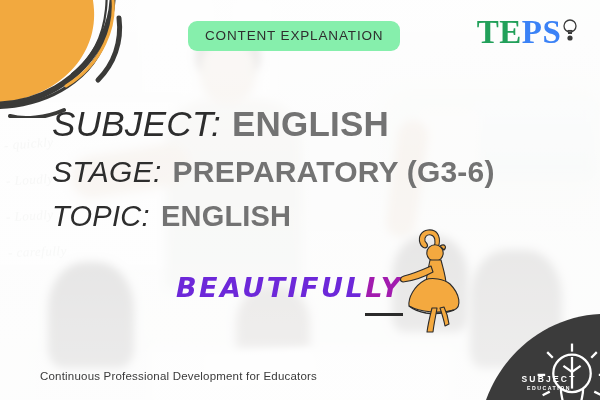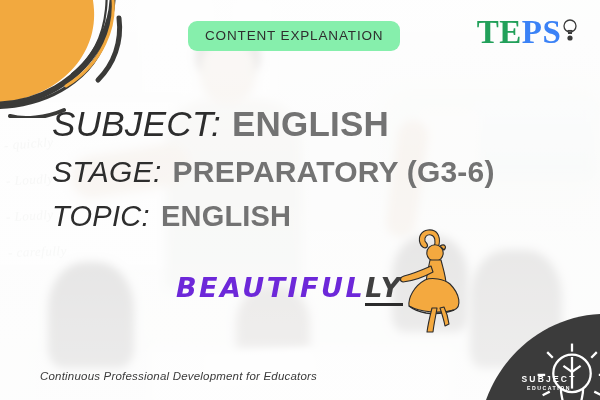--- a/index.html
+++ b/index.html
@@ -121,30 +121,30 @@
   
   .hand {
     position:absolute; left:176px; top:272px;
     font-family:"DejaVu Sans", sans-serif;
     font-weight:700; font-size:27px;
     letter-spacing:2.5px;
     font-style:italic;
     white-space:nowrap;
   }
   .hand .stem { color:#6d28d9; }
-  .hand .sfx  { color:#404040; border-bottom:3.5px solid #2b2b2b; padding-bottom:0; }
+  .hand .sfx  { color:#a21caf; border-bottom:3.5px solid #2b2b2b; padding-bottom:10px; }
 
   
   .dancer { position:absolute; left:392px; top:222px; width:84px; height:112px; }
   .dancer svg { width:100%; height:100%; display:block; }
 
   
   .tagline {
     position:absolute; left:40px; top:370px;
-    font-style:italic; font-size:11.5px; font-weight:400;
+    font-size:11.5px; font-weight:400;
     color:#3a3a3a; letter-spacing:.2px;
   }
 
   
   .corner { position:absolute; right:0; bottom:0; width:120px; height:86px; overflow:hidden; }
   .corner svg { position:absolute; inset:0; width:120px; height:86px; }
   .corner-logo { position:absolute; right:14px; bottom:9px; width:74px; text-align:center; }
   .corner-bulb { width:34px; height:34px; margin:0 auto 3px; display:block; }
   .corner-t1 { color:#ffffff; font-size:8.5px; font-weight:700; letter-spacing:2.2px; line-height:1; }
   .corner-t2 { color:#ffffff; font-size:5.2px; font-weight:700; letter-spacing:1.5px;

